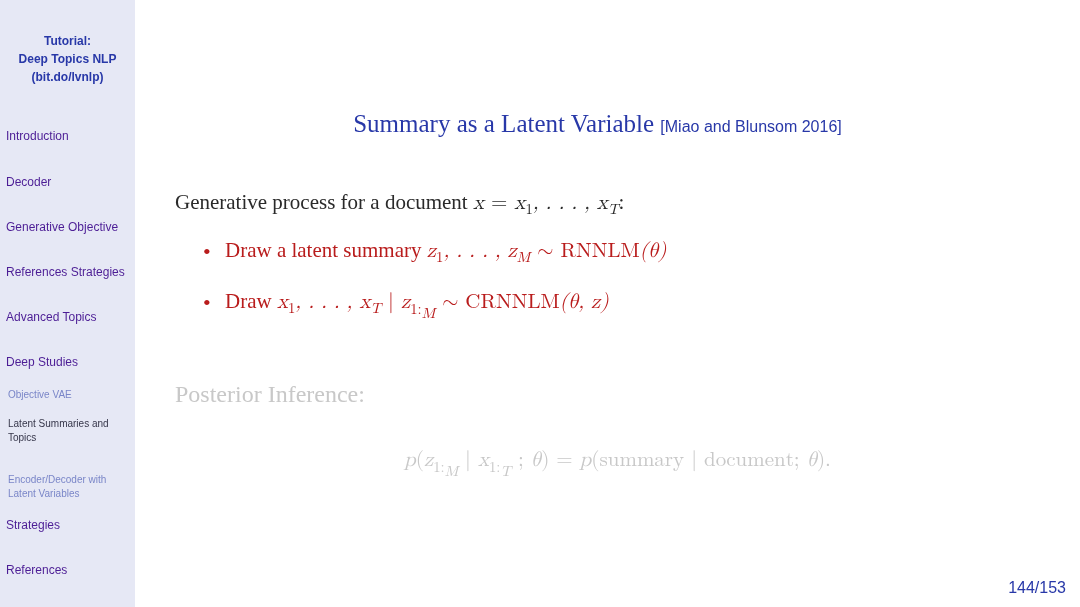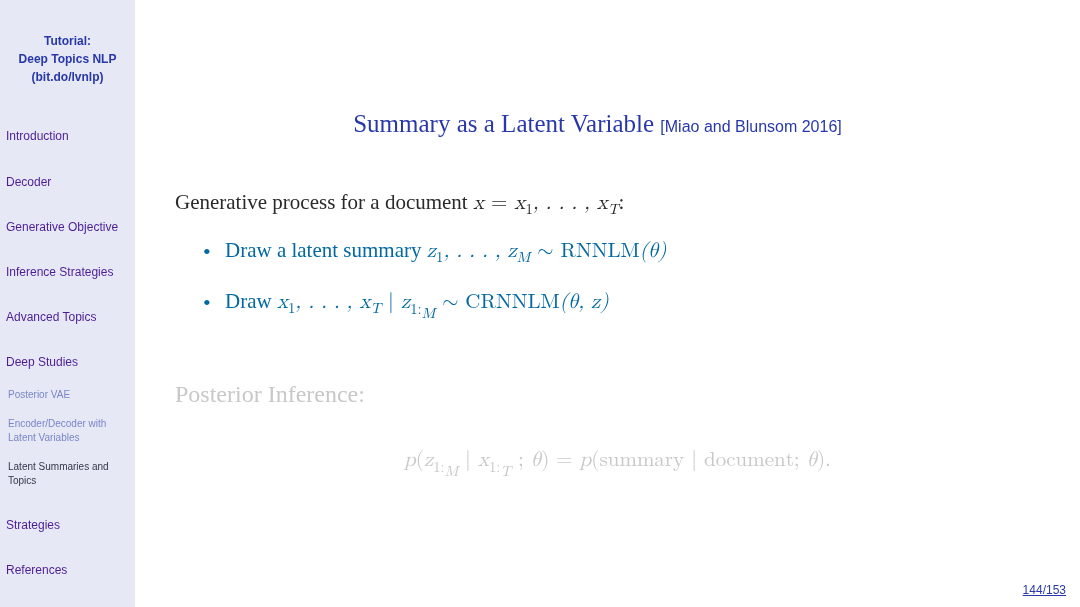--- a/index.html
+++ b/index.html
@@ -71,21 +71,21 @@
       line-height: 1.6;
       margin-bottom: 12px;
     }
     .bullets {
       list-style: none;
       padding-left: 50px;
       margin-bottom: 50px;
     }
     .bullets li {
       font-size: 21px;
-      color: #0369a1;
+      color: #b91c1c;
       line-height: 1.6;
       margin-bottom: 16px;
       position: relative;
     }
     .bullets li::before {
       content: "•";
       position: absolute;
       left: -22px;
       font-size: 22px;
     }
@@ -109,44 +109,43 @@
     .mathup {
       font-family: 'Latin Modern Math', 'Cambria Math', Georgia, serif;
       font-style: normal;
     }
     .sub { font-size: 0.7em; vertical-align: sub; font-style: normal; }
     .subi { font-size: 0.7em; vertical-align: sub; font-style: italic; }
     .page-num {
       position: absolute;
       bottom: 10px;
       right: 14px;
-      font-size: 12px;
+      font-size: 16px;
       color: #2838a8;
       font-family: Arial, Helvetica, sans-serif;
-      text-decoration: underline;
     }
   </style>
 </head>
 <body>
 
 <div class="sidebar">
   <div class="sidebar-header">
     <div>Tutorial:</div>
     <div>Deep Topics NLP</div>
     <div>(bit.do/lvnlp)</div>
   </div>
   <div class="nav-section">Introduction</div>
   <div class="nav-section">Decoder</div>
   <div class="nav-section">Generative Objective</div>
-  <div class="nav-section">Inference Strategies</div>
+  <div class="nav-section">References Strategies</div>
   <div class="nav-section">Advanced Topics</div>
   <div class="nav-section" style="margin-bottom:6px">Deep Studies</div>
-  <div class="nav-sub">Posterior VAE</div>
+  <div class="nav-sub">Objective VAE</div>
+  <div class="nav-sub active" style="margin-bottom:18px">Latent Summaries and Topics</div>
   <div class="nav-sub">Encoder/Decoder with Latent Variables</div>
-  <div class="nav-sub active" style="margin-bottom:18px">Latent Summaries and Topics</div>
   <div class="nav-section">Strategies</div>
   <div class="nav-section">References</div>
 </div>
 
 <div class="main">
   <h1 class="slide-title">
     <span>Summary as a Latent Variable</span>
     <span class="cite">[Miao and Blunsom 2016]</span>
   </h1>
 

